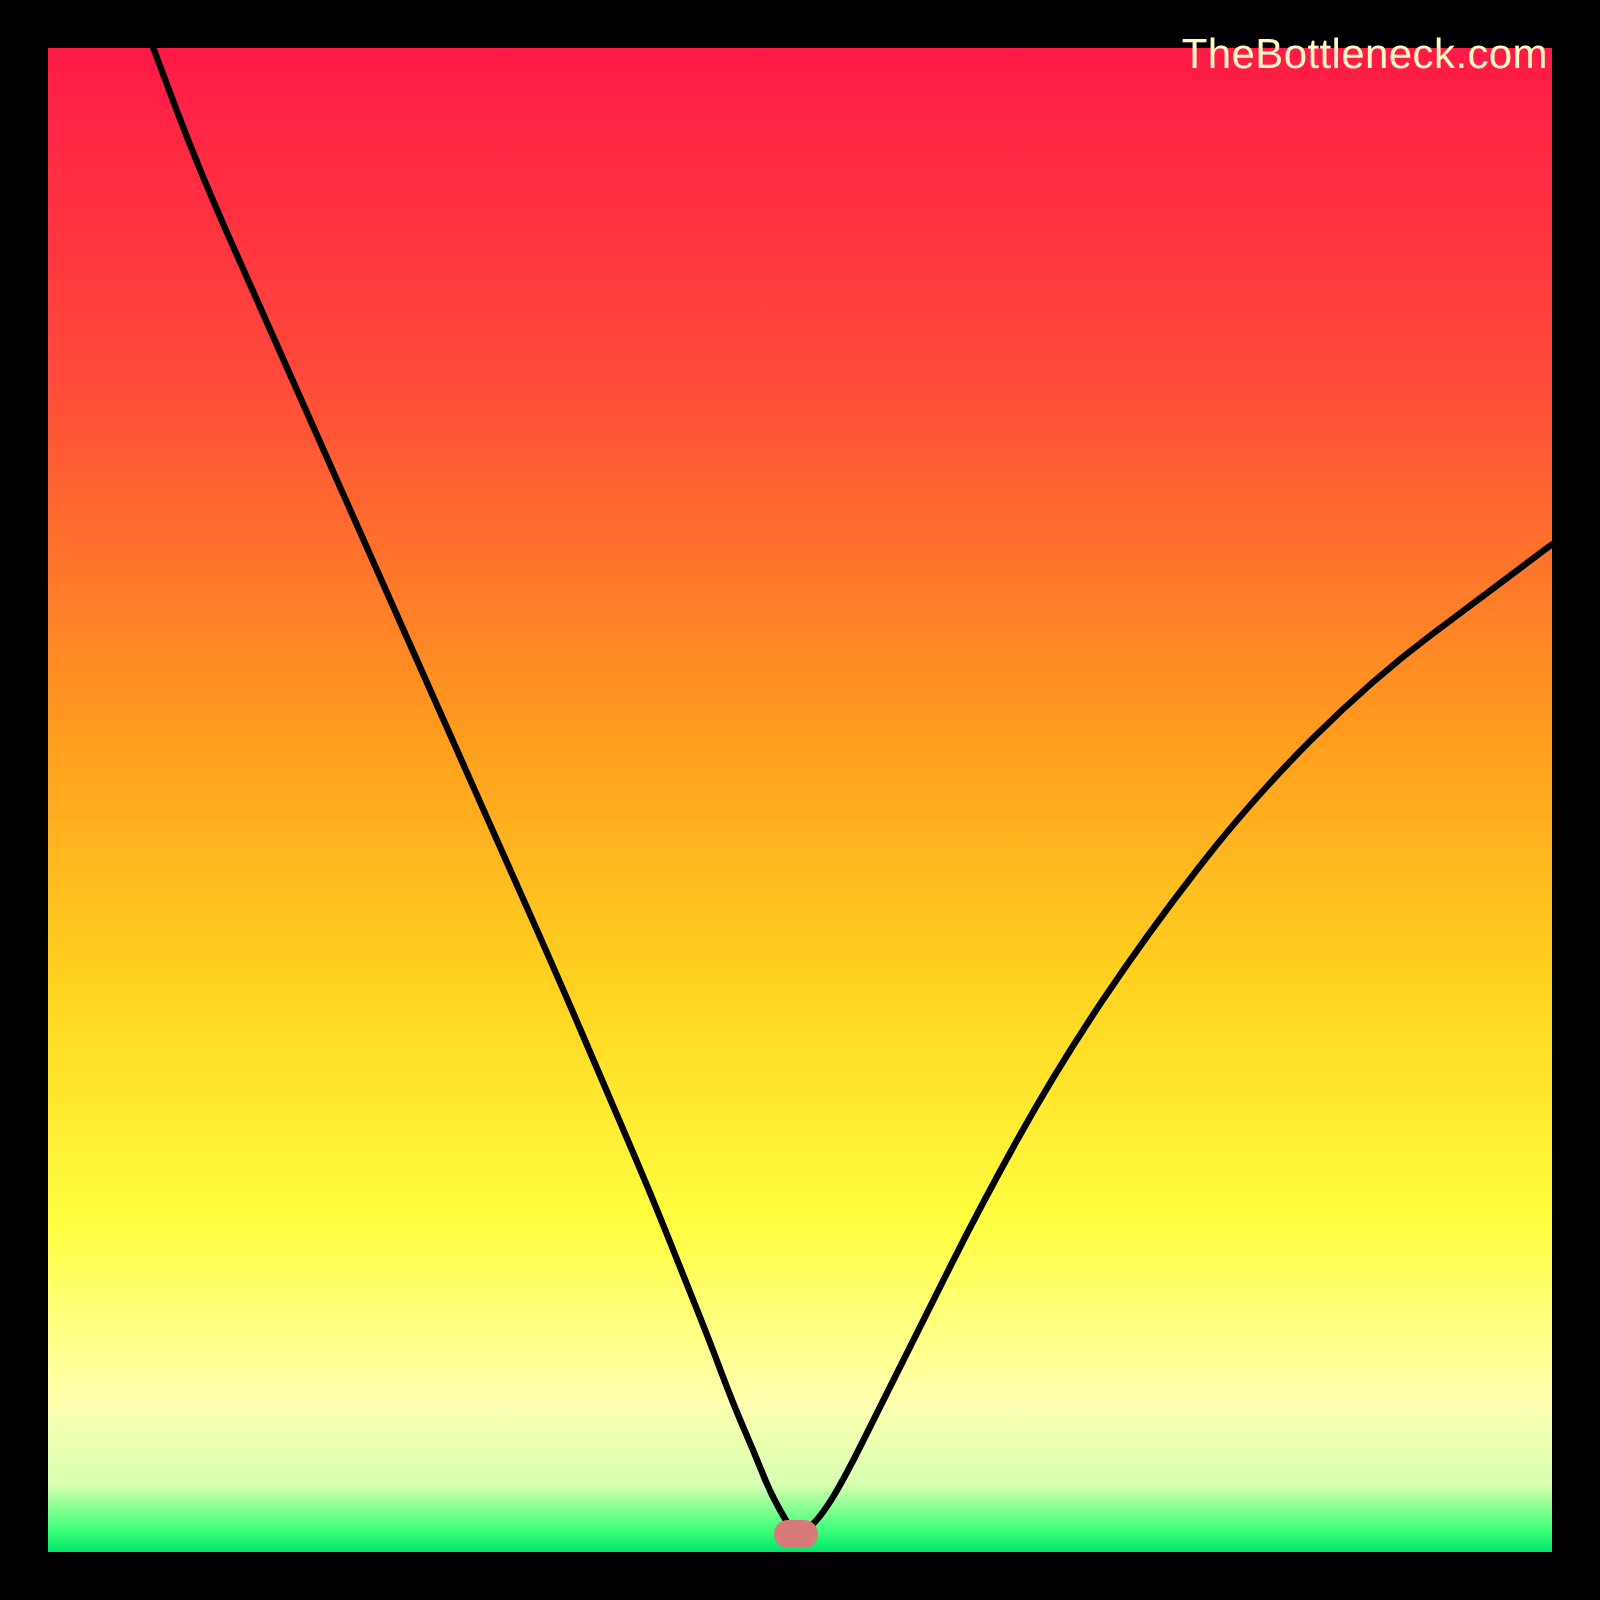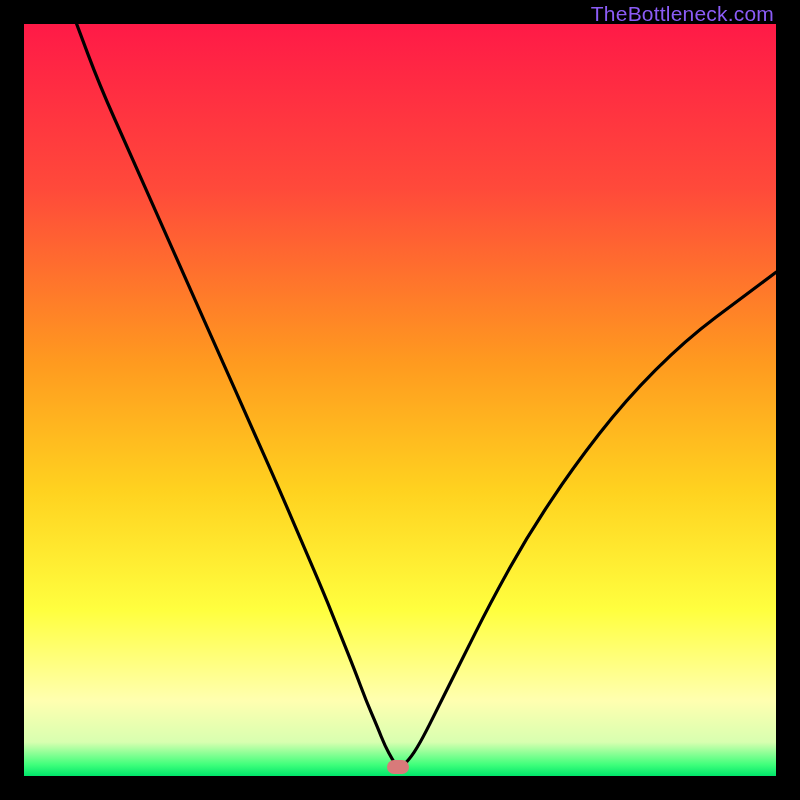--- a/index.html
+++ b/index.html
@@ -21,23 +21,23 @@
   }
   .plot-area {
     position: absolute;
     left: 0;
     top: 0;
     width: 752px;
     height: 752px;
   }
   .watermark {
     position: absolute;
-    top: 2px;
+    top: 16px;
     right: 26px;
-    color: #8b5cf6;
+    color: #fef9c3;
     font-size: 21px;
     font-weight: 500;
     letter-spacing: 0.2px;
   }
   .marker {
     position: absolute;
     width: 22px;
     height: 14px;
     border-radius: 7px;
     transform: translate(-50%, -50%);

